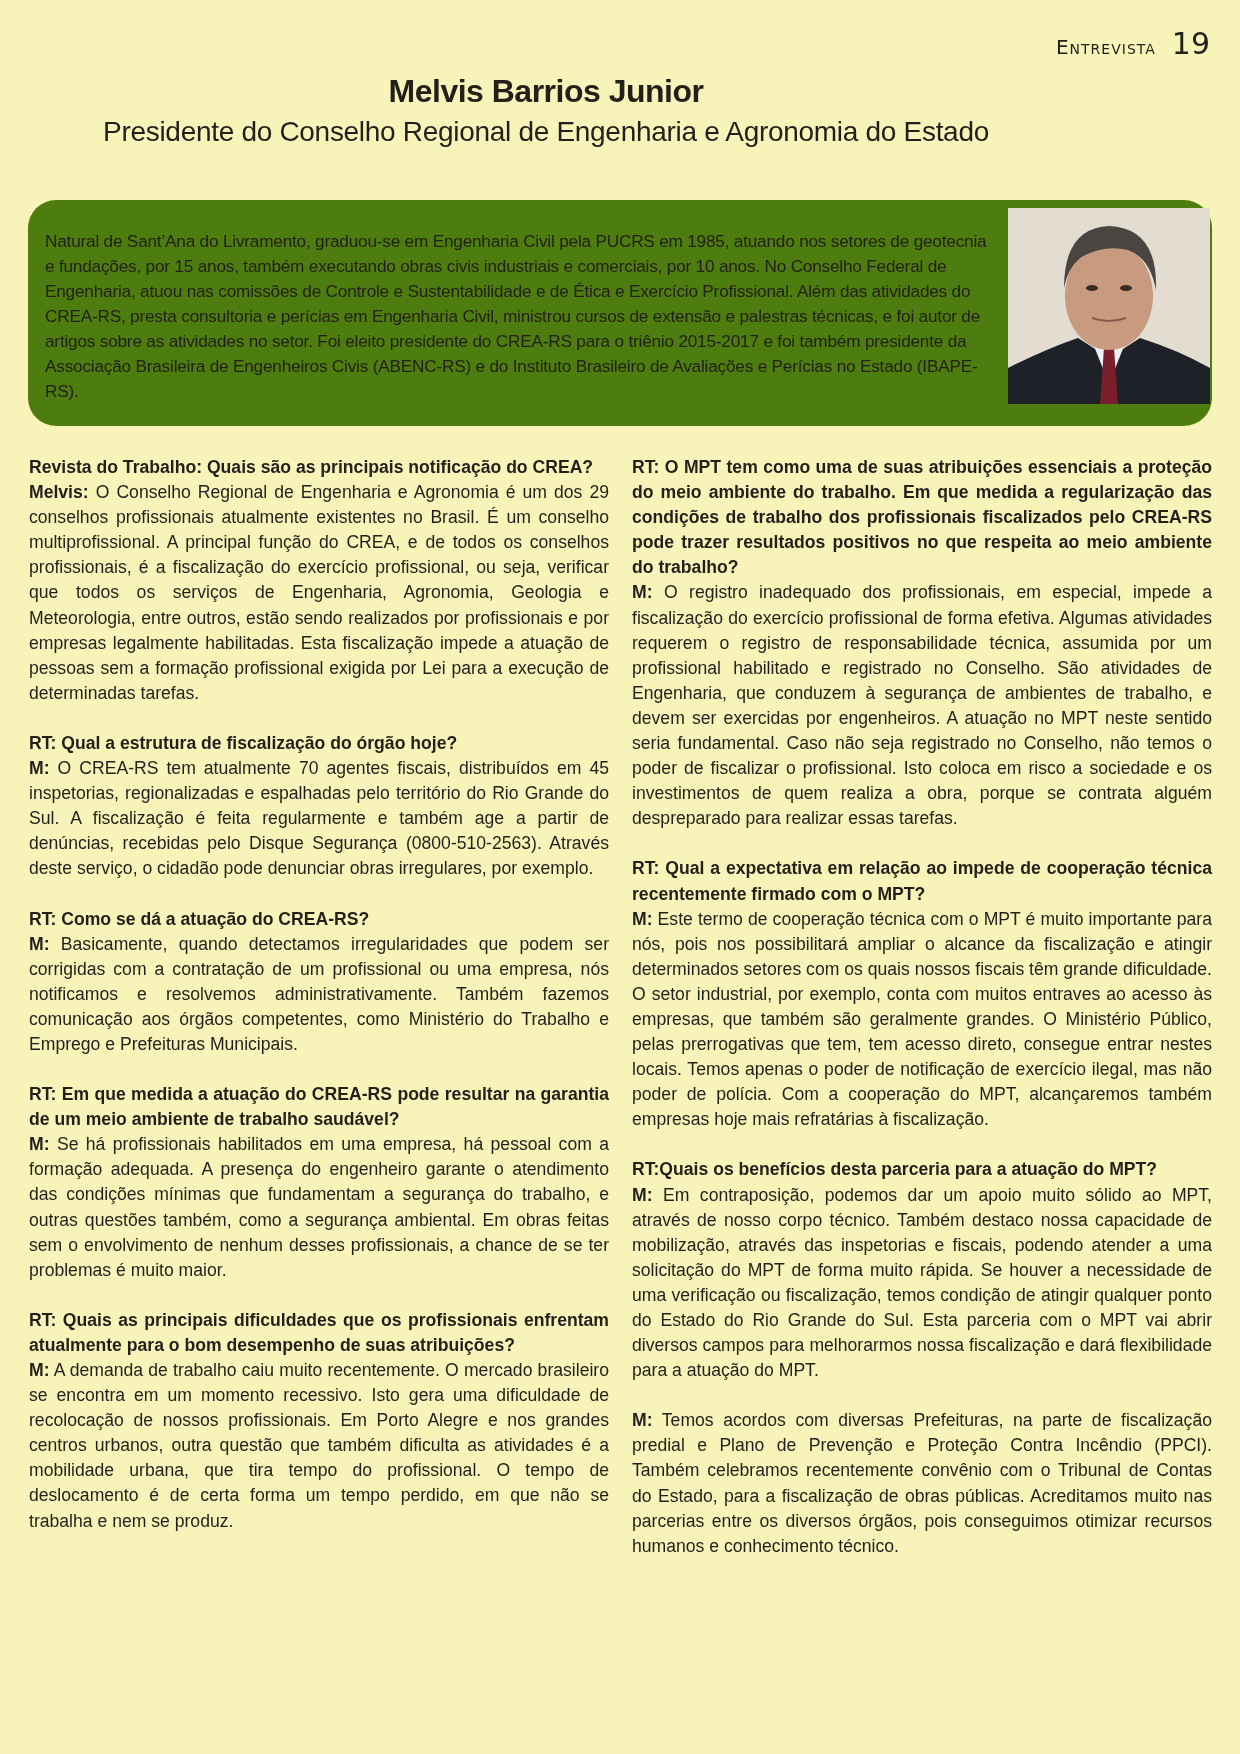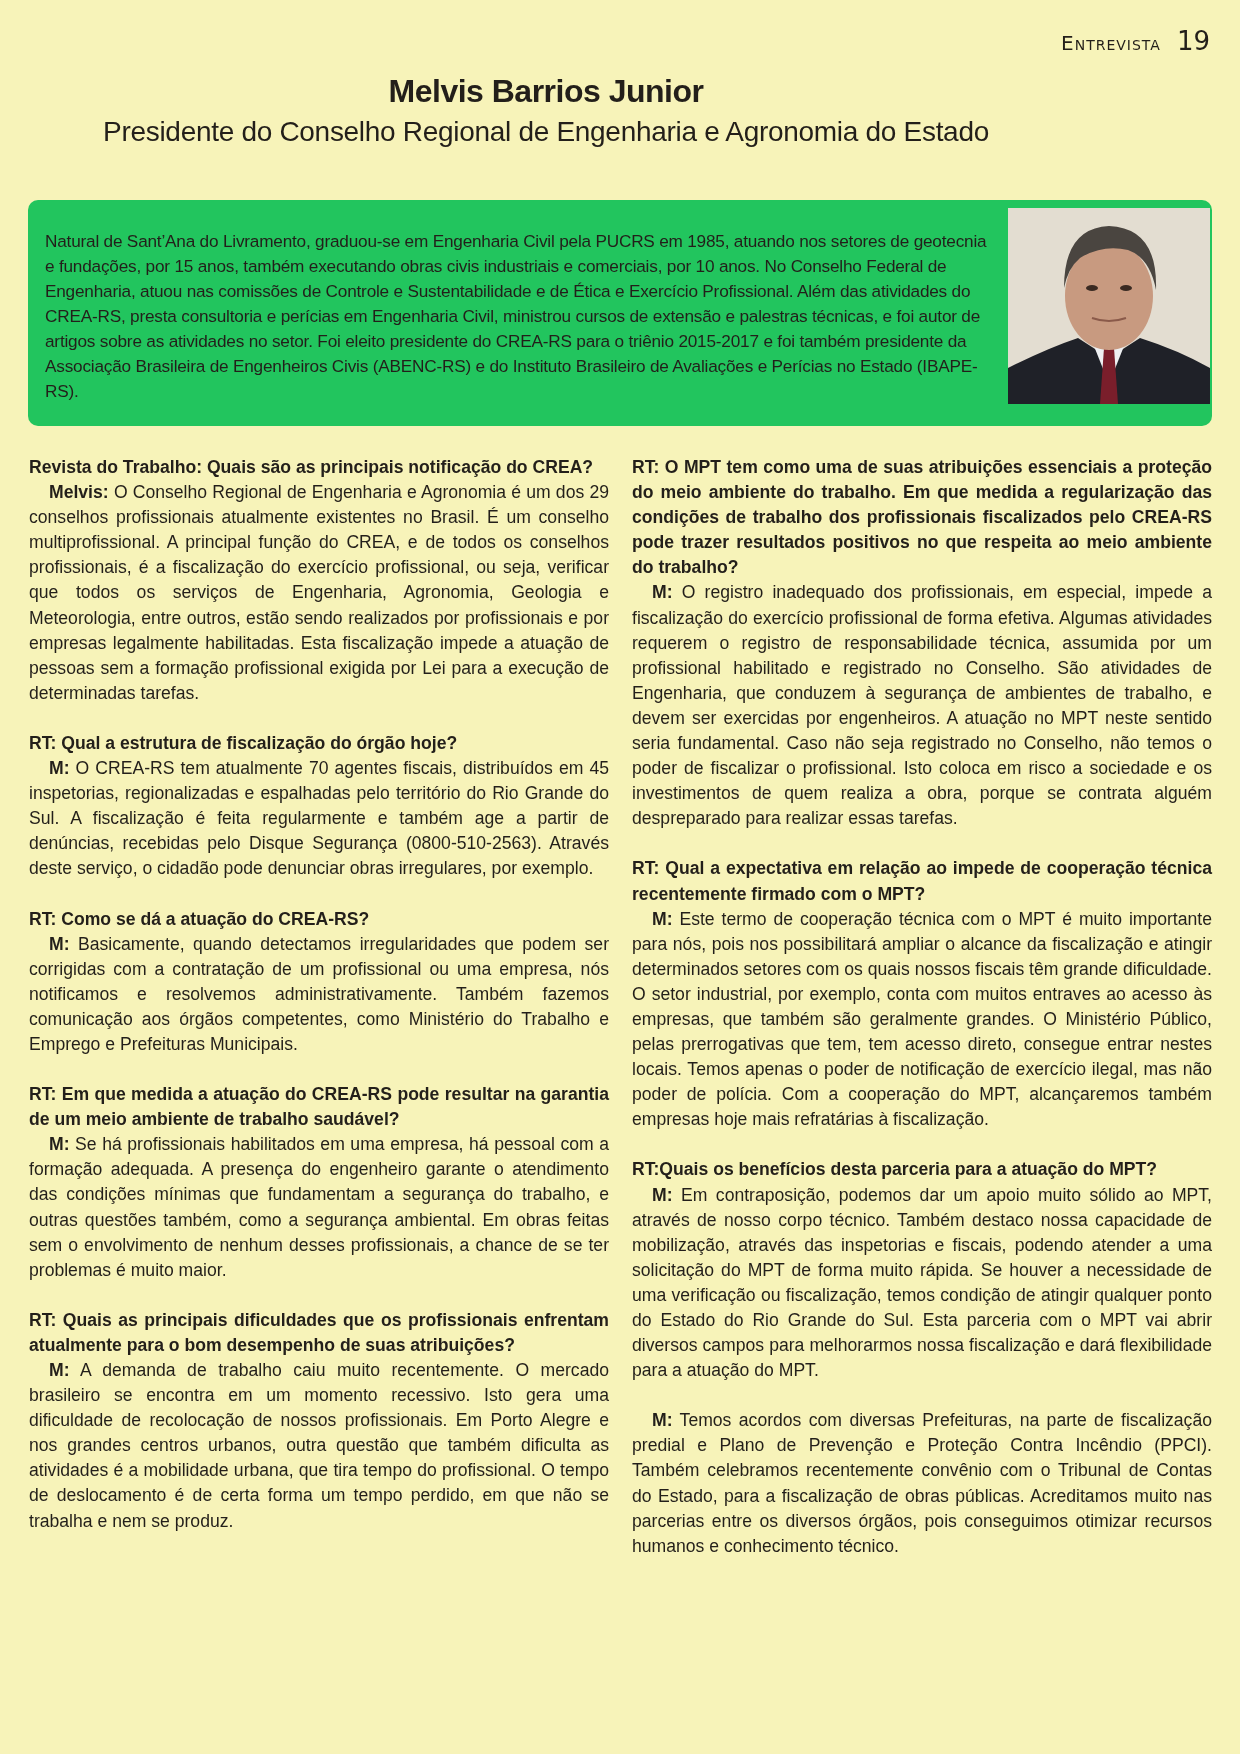--- a/index.html
+++ b/index.html
@@ -14,28 +14,28 @@
   .header {
     position: absolute; top: 26px; right: 30px;
     display: flex; align-items: baseline; gap: 16px;
   }
   .section-label {
     font-family: "DejaVu Sans", sans-serif;
     font-size: 20px; letter-spacing: 1px; font-variant: small-caps;
     text-transform: lowercase;
   }
   .section-label::first-letter { text-transform: uppercase; }
-  .page-number { font-family: "DejaVu Sans", sans-serif; font-size: 26px; }
+  .page-number { font-family: "DejaVu Sans", sans-serif; font-size: 30px; }
   .title-block { position: absolute; top: 70px; left: 0; width: 1092px; text-align: center; }
   .name { font-size: 32px; font-weight: bold; letter-spacing: -0.5px; line-height: 42px; }
   .role { font-size: 28px; letter-spacing: -0.3px; line-height: 36px; margin-top: 2px; }
 
   .bio-box {
     position: absolute; left: 28px; top: 200px; width: 1184px; height: 226px;
-    background: #22c55e; border-radius: 10px;
+    background: #4d7c0f; border-radius: 28px;
   }
   .bio-text {
     position: absolute; left: 17px; top: 29px; width: 955px;
     font-size: 17.2px; line-height: 25px; letter-spacing: -0.2px;
     text-align: left;
   }
   .photo {
     position: absolute; left: 980px; top: 8px; width: 202px; height: 196px;
     background: linear-gradient(#e9e4da, #d8d2c6);
     overflow: hidden;
@@ -43,21 +43,21 @@
   .photo svg { width: 100%; height: 100%; display: block; }
 
   .column {
     position: absolute; top: 455px; width: 580px;
     font-size: 17.6px; line-height: 25.1px; text-align: justify;
   }
   .col-left { left: 29px; }
   .col-right { left: 632px; }
   .qa { margin-bottom: 25px; }
   .question { font-weight: bold; }
-  .speaker { font-weight: bold; margin-left: 20px; }
+  .speaker { font-weight: bold; }
 </style>
 </head>
 <body>
 
 <div class="header">
   <span class="section-label">Entrevista</span>
   <span class="page-number">19</span>
 </div>
 
 <div class="title-block">

